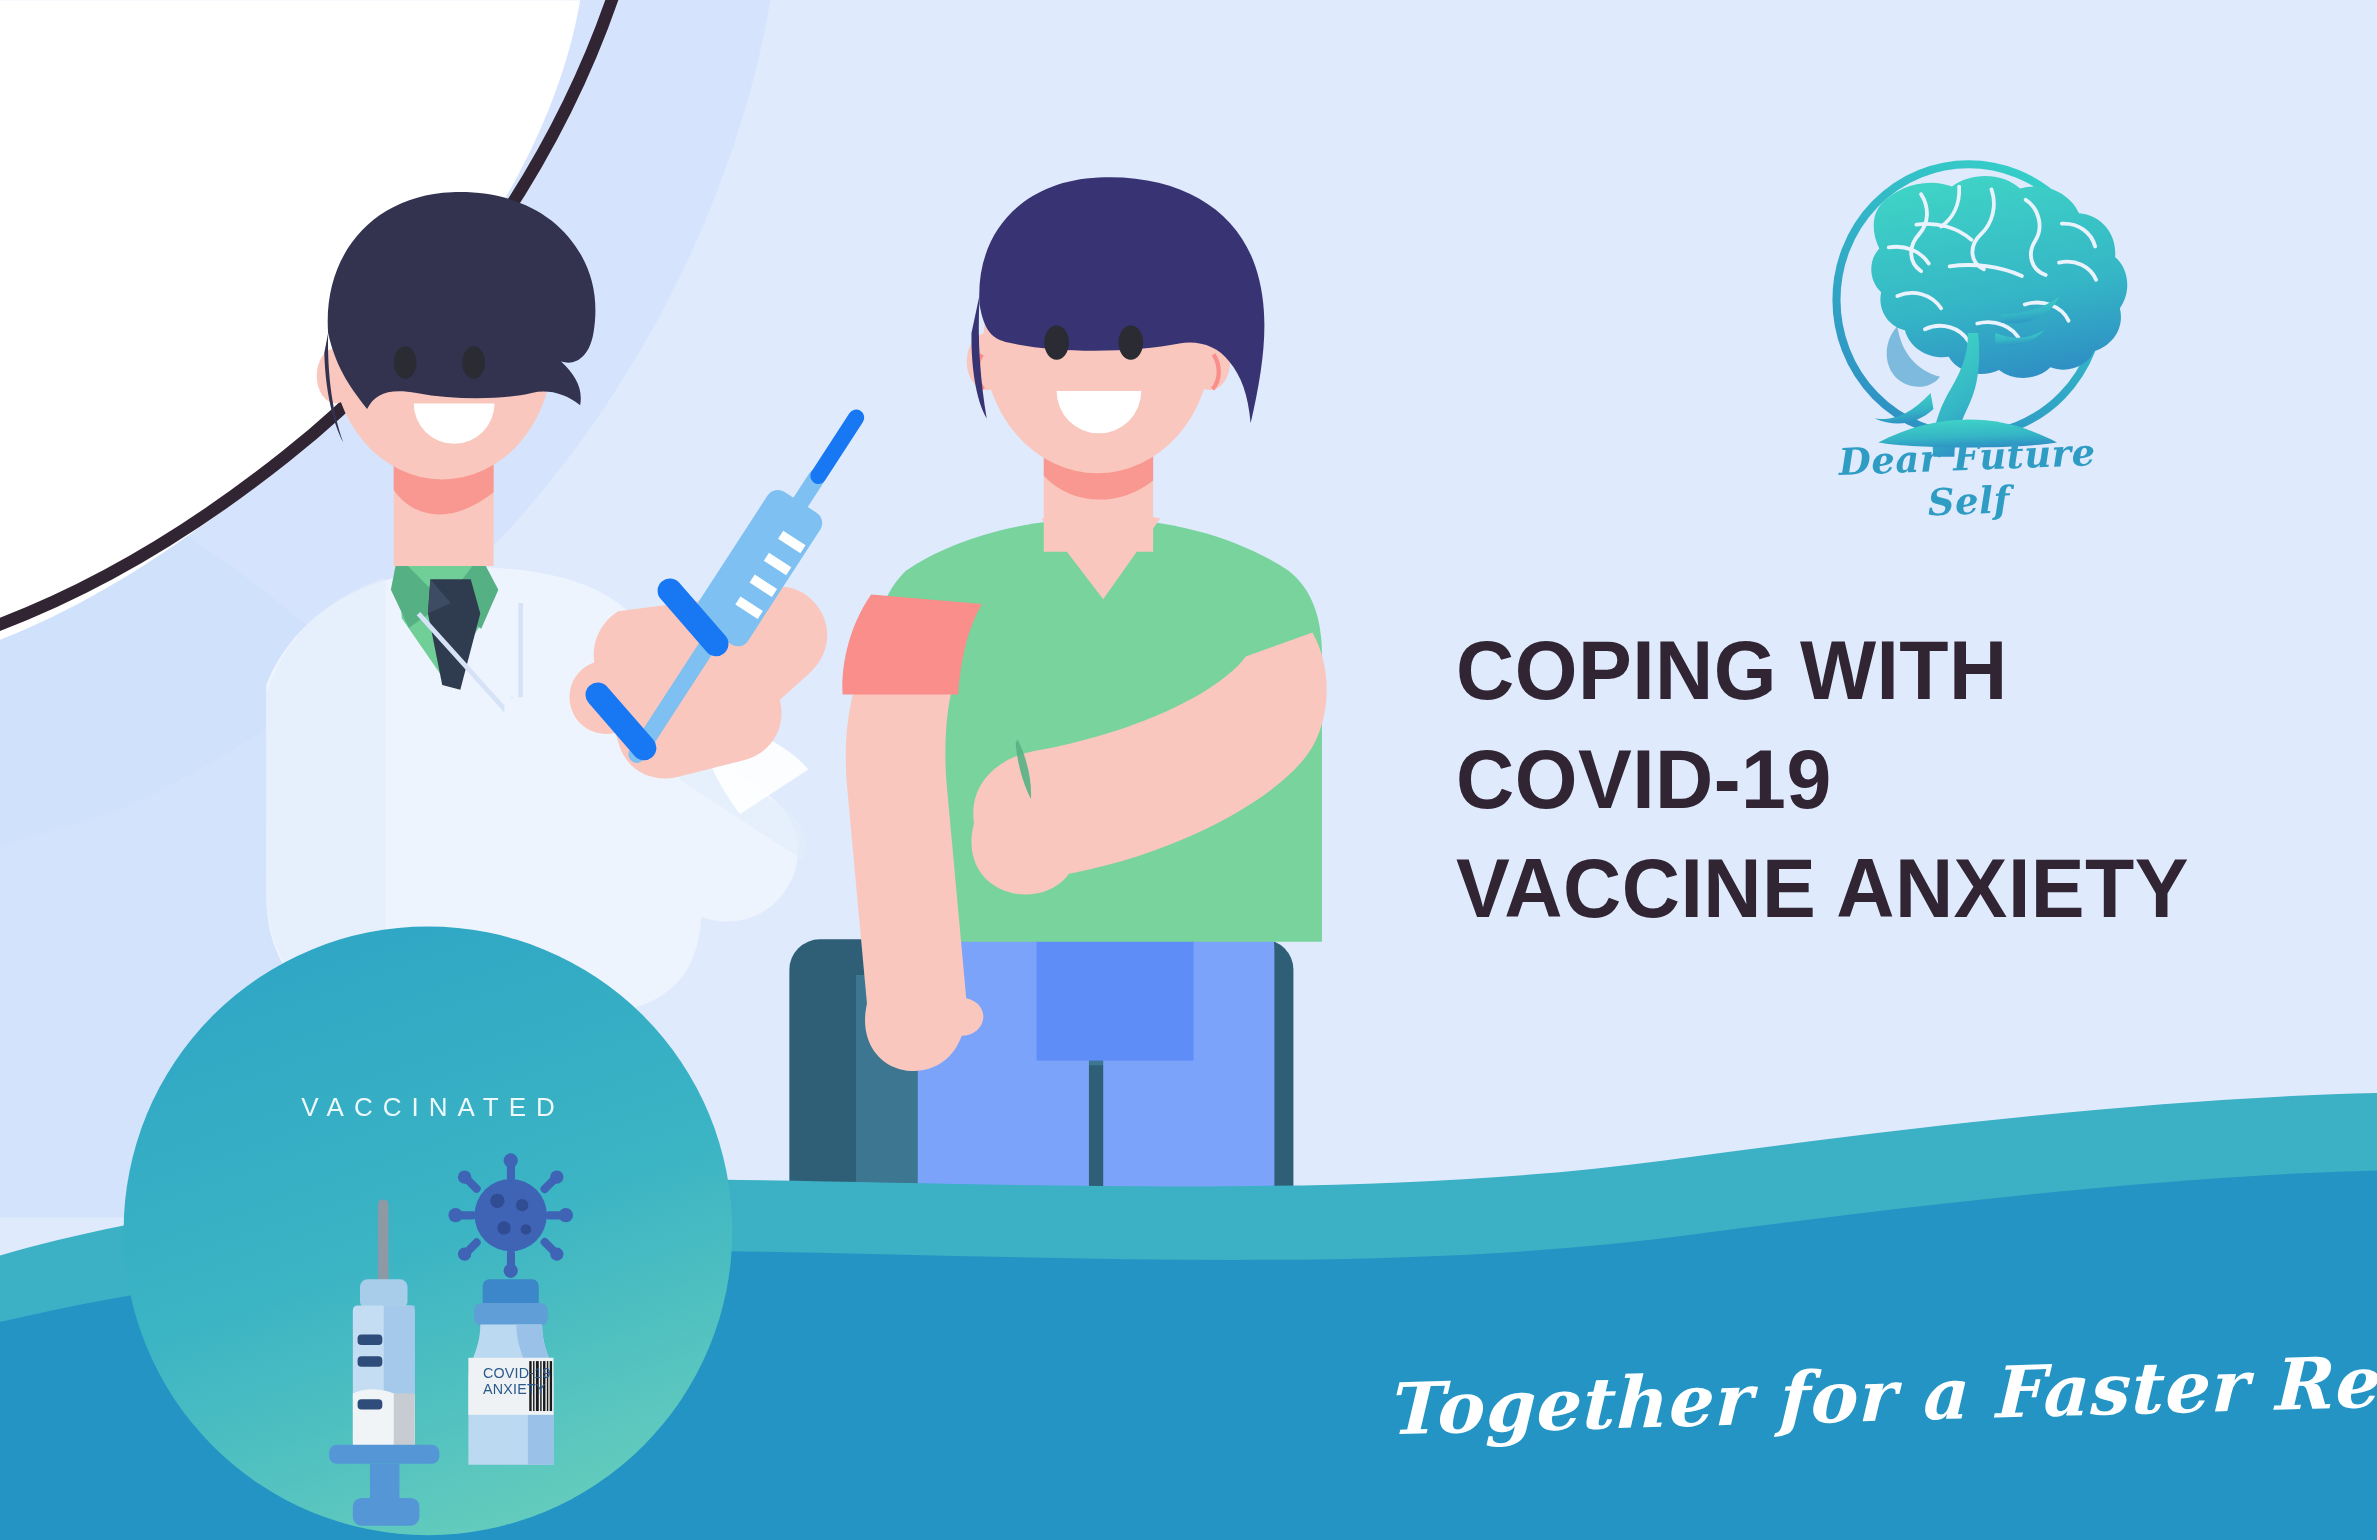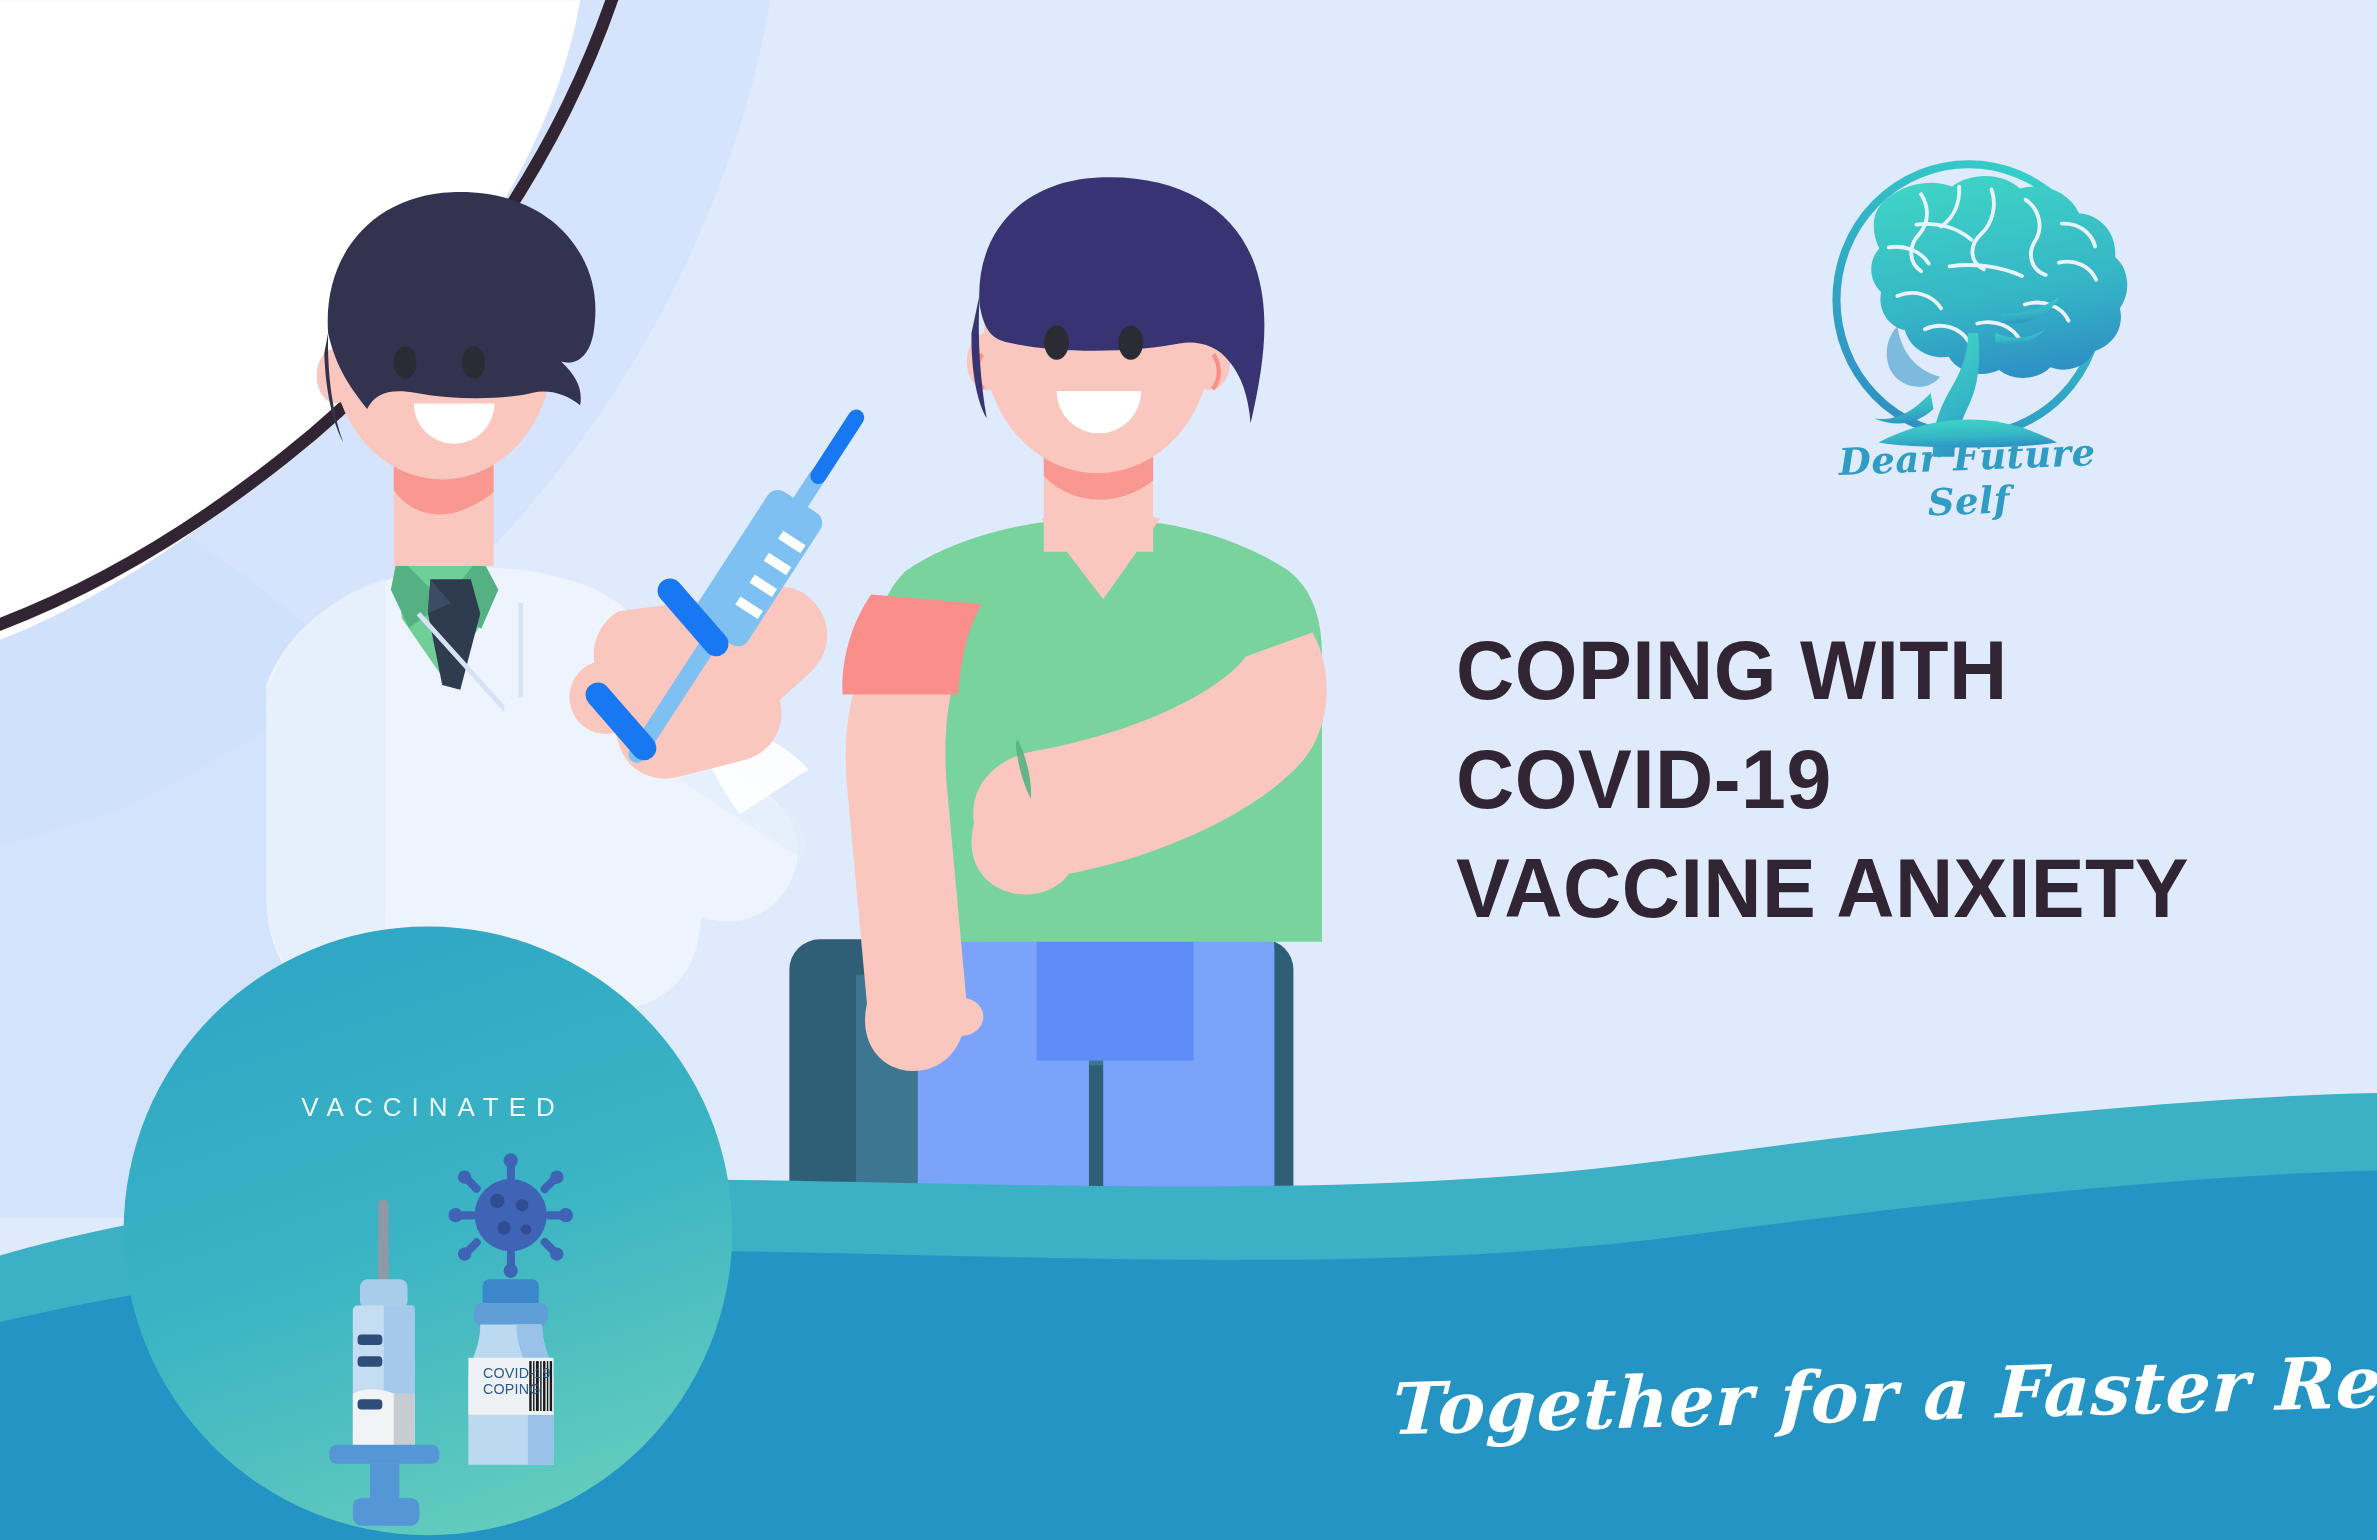--- a/index.html
+++ b/index.html
@@ -386,16 +386,16 @@
     <span class="line">VACCINE ANXIETY</span>
   </div>
 
   <div class="txt" id="logo-wordmark">Dear Future Self</div>
 
   <div class="txt" id="tagline">Together for a Faster Recovery</div>
 
   <div class="txt" id="badge-sub">VACCINATED</div>
 
   <div class="vial-text" id="vial-line1">COVID-19</div>
-  <div class="vial-text" id="vial-line2">COPING</div>
+  <div class="vial-text" id="vial-line2">ANXIETY</div>
 
 </div>
 
 
 </body></html>

